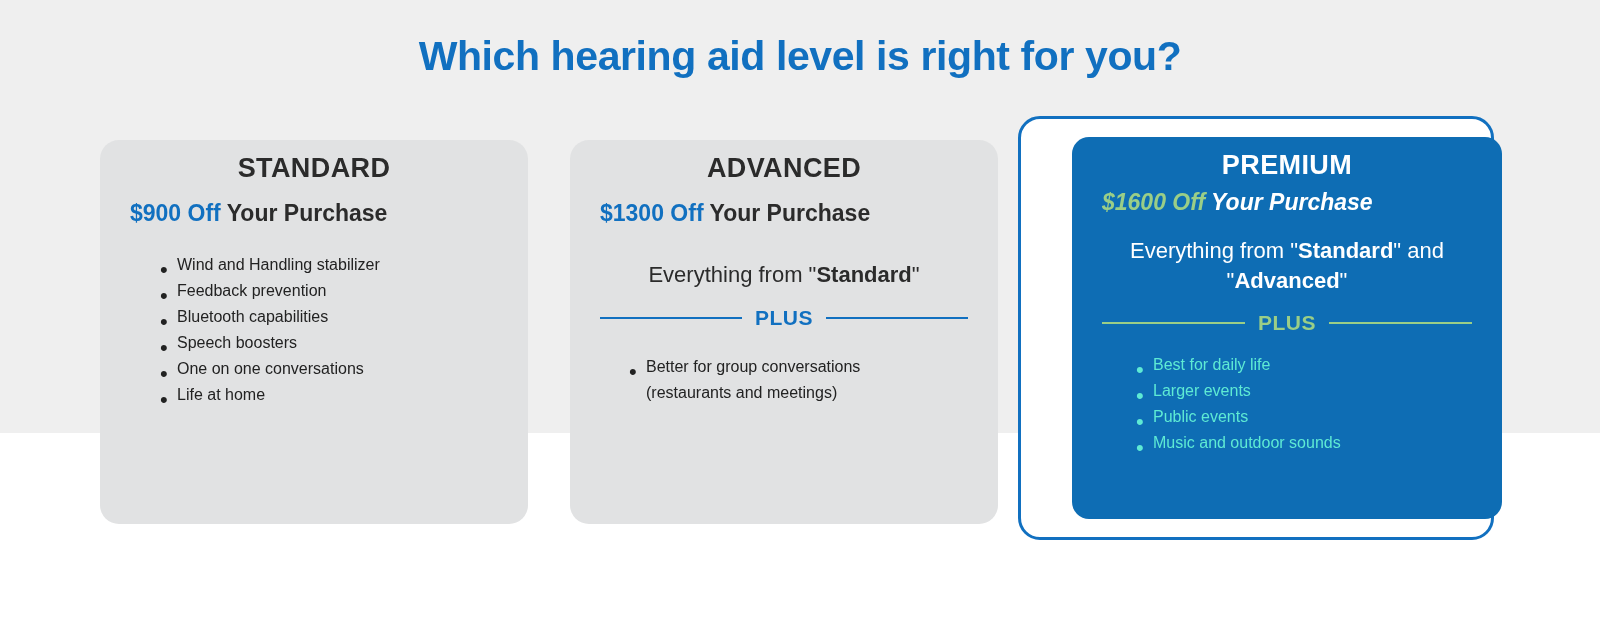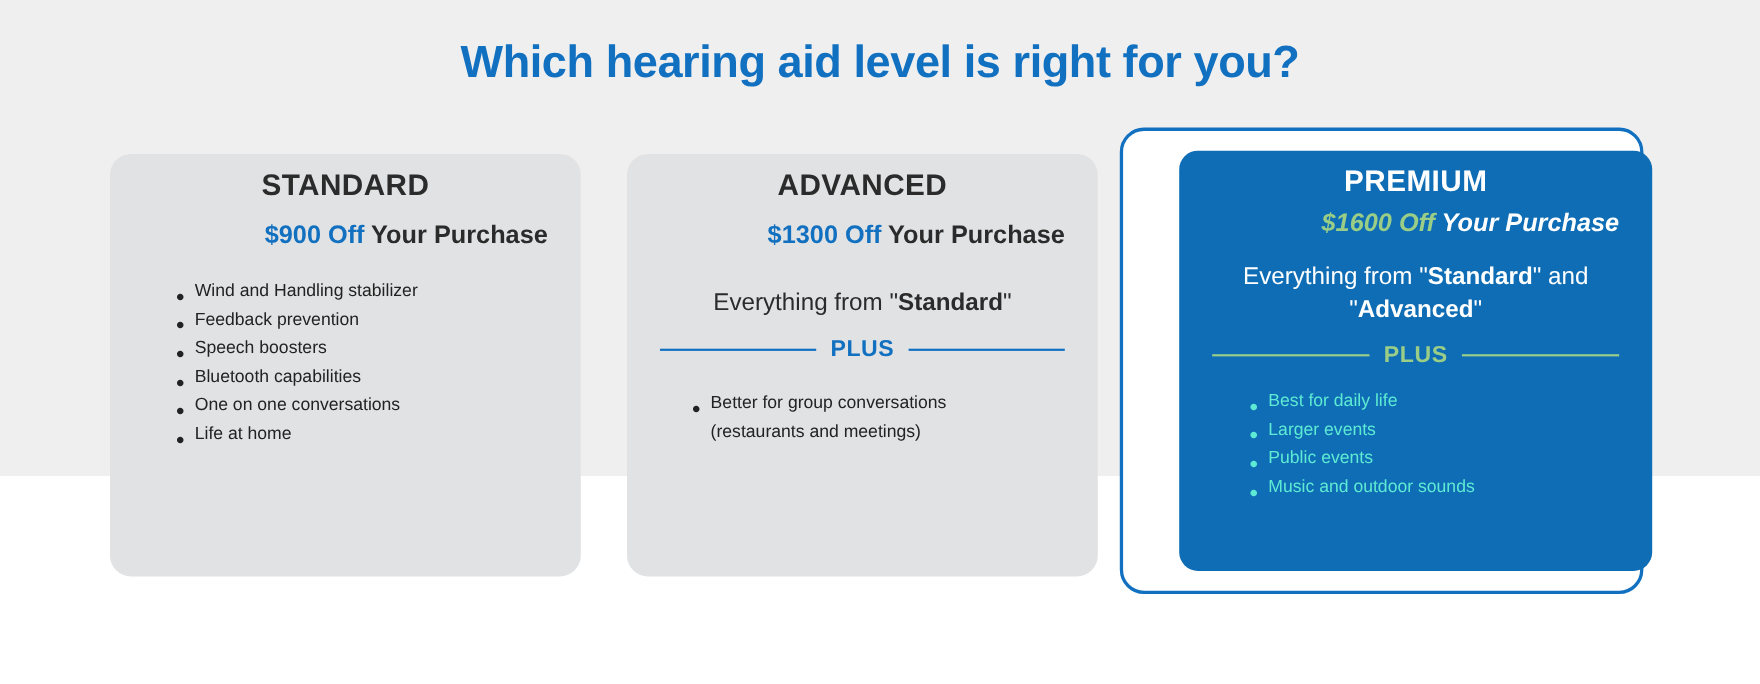--- a/index.html
+++ b/index.html
@@ -90,21 +90,21 @@
   .tier-name {
     text-align: center;
     font-size: 27px;
     font-weight: bold;
     letter-spacing: 0.4px;
     color: #2b2b2b;
   }
   #card-premium .tier-name { color: #ffffff; }
 
   .offer {
-    text-align: right;
+    text-align: left;
     font-size: 23px;
     font-weight: bold;
     margin-top: 16px;
     color: #2b2b2b;
   }
   .offer .amount { color: #1170c0; }
   #card-premium .offer { color: #ffffff; margin-top: 8px; font-style: italic; }
   #card-premium .offer .amount { color: #9ace87; }
 
   .inherits {
@@ -177,22 +177,22 @@
 
   <h1 id="page-title">Which hearing aid level is right for you?</h1>
 
   <div class="card" id="card-standard">
     <div class="card-inner">
       <div class="tier-name">STANDARD</div>
       <div class="offer"><span class="amount">$900 Off</span><span> Your Purchase</span></div>
       <ul class="features">
         <li>Wind and Handling stabilizer</li>
         <li>Feedback prevention</li>
+        <li>Bluetooth capabilities</li>
         <li>Speech boosters</li>
-        <li>Bluetooth capabilities</li>
         <li>One on one conversations</li>
         <li>Life at home</li>
       </ul>
     </div>
   </div>
 
   <div class="card" id="card-advanced">
     <div class="card-inner">
       <div class="tier-name">ADVANCED</div>
       <div class="offer"><span class="amount">$1300 Off</span><span> Your Purchase</span></div>

